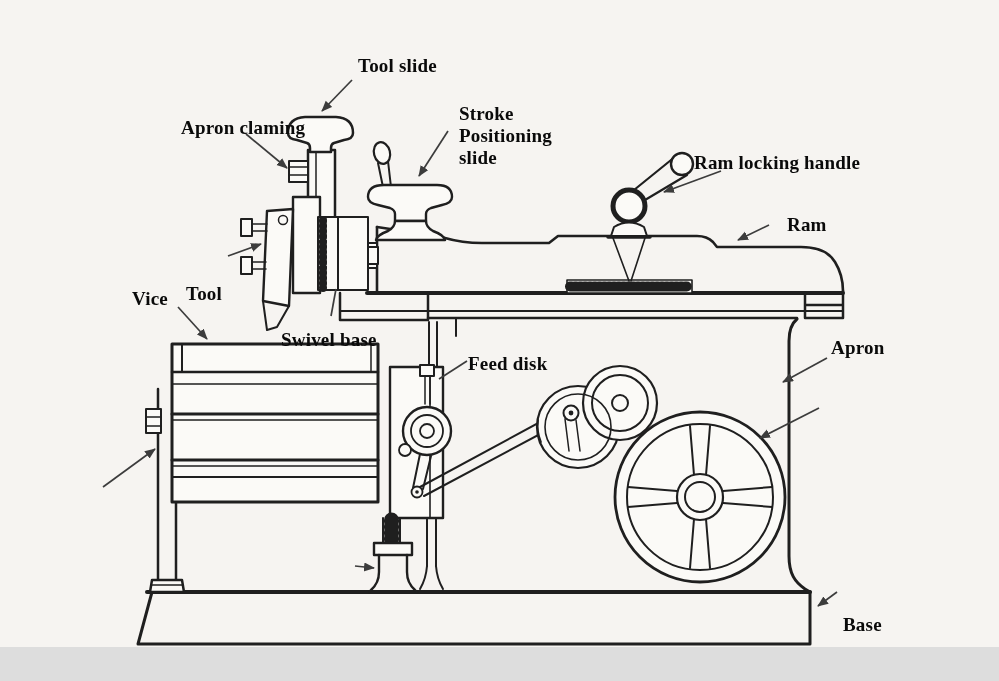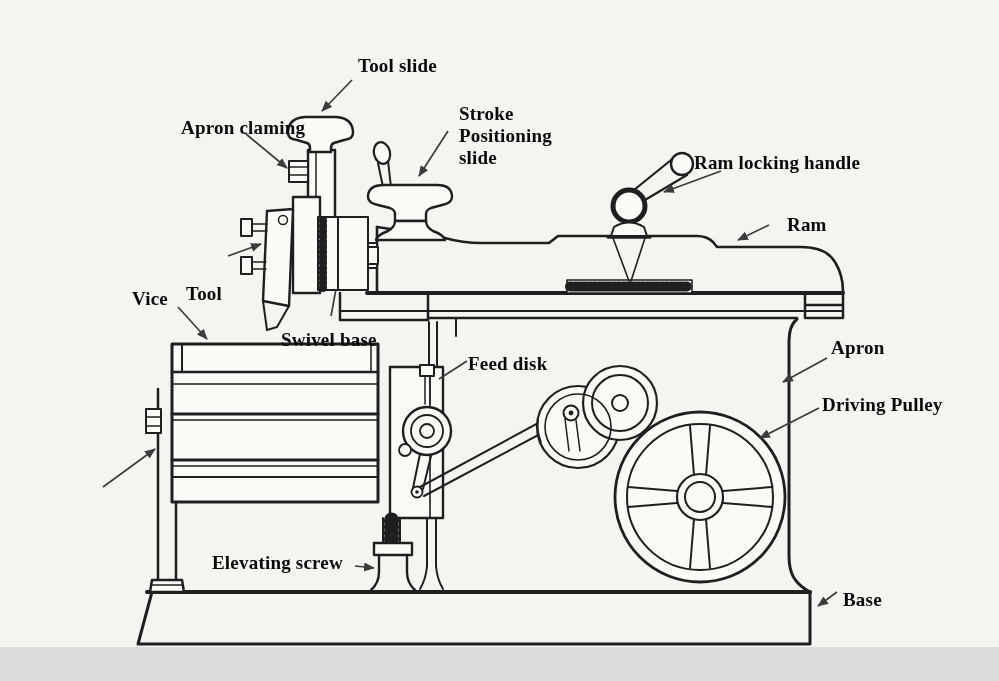--- a/index.html
+++ b/index.html
@@ -213,17 +213,15 @@
   <span>slide</span>
 </div>
 
 <div class="lbl" style="left:694px;top:152px;">Ram locking handle</div>
 <div class="lbl" style="left:787px;top:214px;">Ram</div>
 <div class="lbl" style="left:186px;top:239px;margin-top:44px;">Tool</div>
 <div class="lbl" style="left:132px;top:288px;">Vice</div>
 <div class="lbl" style="left:281px;top:329px;">Swivel base</div>
 <div class="lbl" style="left:468px;top:353px;">Feed disk</div>
 <div class="lbl" style="left:831px;top:337px;">Apron</div>
-<div class="lbl" style="left:822px;top:394px;">Driving Pulley</div>
-<div class="lbl" style="left:212px;top:552px;">Elevating screw</div>
-<div class="lbl" style="left:843px;top:589px;">Base</div>
+<div class="lbl" style="left:843px;top:614px;">Base</div>
 
 </div>
 
 </body></html>

